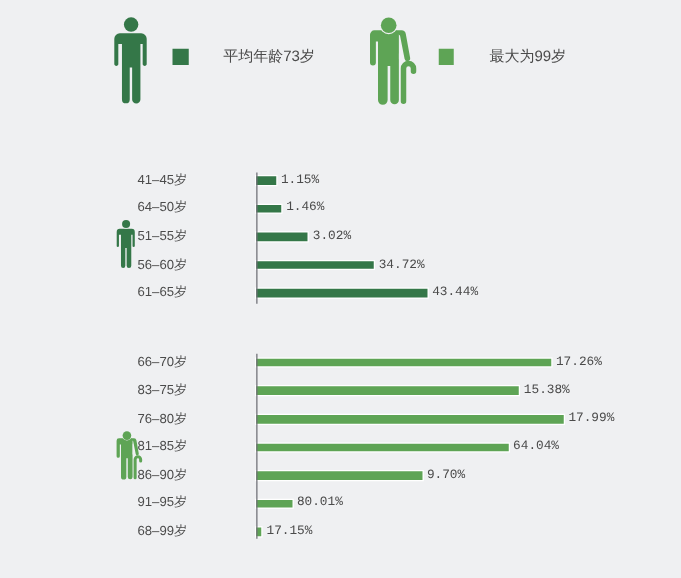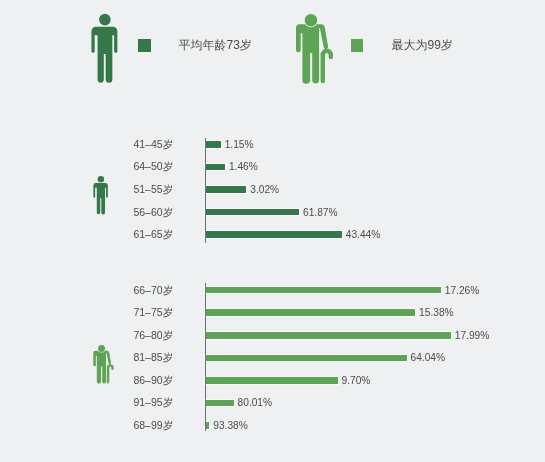--- a/index.html
+++ b/index.html
@@ -6,22 +6,22 @@
   html,body{margin:0;padding:0;}
   body{
     width:545px;height:462px;overflow:hidden;
     background:#eff0f2;
     font-family:"Liberation Sans","DejaVu Sans",sans-serif;
   }
   .stage{position:relative;width:545px;height:462px;background:#eff0f2;overflow:hidden;}
   .abs{position:absolute;}
   .legend-swatch{width:12.8px;height:12.7px;}
   .legend-text{font-size:12px;color:#4b4b4b;white-space:nowrap;line-height:13px;margin-left:20px;}
-  .cat-label{font-size:10.5px;color:#4b4b4b;white-space:nowrap;text-align:center;line-height:11px;}
-  .val-label{font-size:10.2px;color:#4b4b4b;white-space:nowrap;line-height:11px;}
+  .cat-label{font-size:10.5px;color:#4b4b4b;white-space:nowrap;text-align:left;line-height:11px;}
+  .val-label{font-size:10.2px;color:#4b4b4b;white-space:nowrap;line-height:11px;font-family:Liberation Mono, monospace;}
   .axis{background:#6e6e75;width:1px;z-index:5;}
   .bar{box-shadow:0 0 0 1px #ffffff;}
   svg{display:block;overflow:visible;}
 </style>
 </head>
 <body>
 
 <div class="stage">
   <div class="legend-row">
     <div class="abs" style="left:90.9px;top:14px">
@@ -60,54 +60,54 @@
     <div class="abs bar" style="left:205.2px;top:141.1px;width:15.71px;height:6.6px;background:#347748"></div>
     <div class="abs val-label" style="left:224.71px;top:138.9px">1.15%</div>
     <div class="abs cat-label" style="left:110px;top:161.48px;width:86.6px">64–50岁</div>
     <div class="abs bar" style="left:205.2px;top:163.68px;width:19.94px;height:6.6px;background:#347748"></div>
     <div class="abs val-label" style="left:228.94px;top:161.48px">1.46%</div>
     <div class="abs cat-label" style="left:110px;top:184.06px;width:86.6px">51–55岁</div>
     <div class="abs bar" style="left:205.2px;top:186.26px;width:41.25px;height:6.6px;background:#347748"></div>
     <div class="abs val-label" style="left:250.25px;top:184.06px">3.02%</div>
     <div class="abs cat-label" style="left:110px;top:206.64px;width:86.6px">56–60岁</div>
     <div class="abs bar" style="left:205.2px;top:208.84px;width:93.98px;height:6.6px;background:#347748"></div>
-    <div class="abs val-label" style="left:302.98px;top:206.64px">61.87%</div>
+    <div class="abs val-label" style="left:302.98px;top:206.64px">34.72%</div>
     <div class="abs cat-label" style="left:110px;top:229.22px;width:86.6px">61–65岁</div>
     <div class="abs bar" style="left:205.2px;top:231.42px;width:136.74px;height:6.6px;background:#347748"></div>
     <div class="abs val-label" style="left:345.74px;top:229.22px">43.44%</div>
   </div>
 
   <div class="bar-group">
     <div class="abs" style="left:92.7px;top:344.6px">
       <svg class="icon-elder" viewBox="0 0 147.2 277.6" width="20.9" height="38.4">
         <path fill="#5ea455" d="M 70 41.2 H 101 A 14 14 0 0 1 114.6 52.5 L 128.4 129 A 9 9 0 0 1 110.6 132.3 L 96 58 Z"></path>
         <path fill="#5ea455" d="M 98.4 170 V 163.2 A 24.8 24.8 0 0 1 148 163.2 V 172 A 8.8 8.8 0 0 1 130.4 172 V 163.2 A 7.2 7.2 0 0 0 116 163.2 V 268.4 A 8.8 8.8 0 0 1 98.4 268.4 Z"></path>
         <path fill="#5ea455" d="M 14 41.2 H 78.4 A 14 14 0 0 1 92.4 55.2 V 264 A 13.8 13.8 0 0 1 64.8 264 V 155.6 H 56.4 V 264 A 15.4 15.4 0 0 1 25.6 264 V 77.2 H 18.8 V 144 A 9.4 9.4 0 0 1 0 144 V 55.2 A 14 14 0 0 1 14 41.2 Z"></path>
         <path fill="#eff0f2" d="M 93 72 L 92.6 134 L 104.4 134 L 95.4 72 Z"></path>
         <circle fill="#eff0f2" cx="59.8" cy="25" r="28.4"></circle>
         <circle fill="#5ea455" cx="59.8" cy="25" r="25"></circle>
       </svg>
     </div>
     <div class="abs axis" style="left:205.2px;top:283.1px;height:148.1px"></div>
     <div class="abs cat-label" style="left:110px;top:284.7px;width:86.6px">66–70岁</div>
     <div class="abs bar" style="left:205.2px;top:286.9px;width:235.77px;height:6.6px;background:#5ea455"></div>
     <div class="abs val-label" style="left:444.77px;top:284.7px">17.26%</div>
-    <div class="abs cat-label" style="left:110px;top:307.25px;width:86.6px">71–75岁</div>
+    <div class="abs cat-label" style="left:110px;top:307.25px;width:86.6px">83–75岁</div>
     <div class="abs bar" style="left:205.2px;top:309.45px;width:210.09px;height:6.6px;background:#5ea455"></div>
     <div class="abs val-label" style="left:419.09px;top:307.25px">15.38%</div>
     <div class="abs cat-label" style="left:110px;top:329.8px;width:86.6px">76–80岁</div>
     <div class="abs bar" style="left:205.2px;top:332.0px;width:245.74px;height:6.6px;background:#5ea455"></div>
     <div class="abs val-label" style="left:454.74px;top:329.8px">17.99%</div>
     <div class="abs cat-label" style="left:110px;top:352.35px;width:86.6px">81–85岁</div>
     <div class="abs bar" style="left:205.2px;top:354.55px;width:201.49px;height:6.6px;background:#5ea455"></div>
     <div class="abs val-label" style="left:410.49px;top:352.35px">64.04%</div>
     <div class="abs cat-label" style="left:110px;top:374.9px;width:86.6px">86–90岁</div>
     <div class="abs bar" style="left:205.2px;top:377.1px;width:132.5px;height:6.6px;background:#5ea455"></div>
     <div class="abs val-label" style="left:341.5px;top:374.9px">9.70%</div>
     <div class="abs cat-label" style="left:110px;top:397.45px;width:86.6px">91–95岁</div>
     <div class="abs bar" style="left:205.2px;top:399.65px;width:28.55px;height:6.6px;background:#5ea455"></div>
     <div class="abs val-label" style="left:237.55px;top:397.45px">80.01%</div>
     <div class="abs cat-label" style="left:110px;top:420.0px;width:86.6px">68–99岁</div>
     <div class="abs bar" style="left:205.2px;top:422.2px;width:4.23px;height:6.6px;background:#5ea455"></div>
-    <div class="abs val-label" style="left:213.23px;top:420.0px">93.38%</div>
+    <div class="abs val-label" style="left:213.23px;top:420.0px">17.15%</div>
   </div>
 
 </div>
 
 </body></html>

